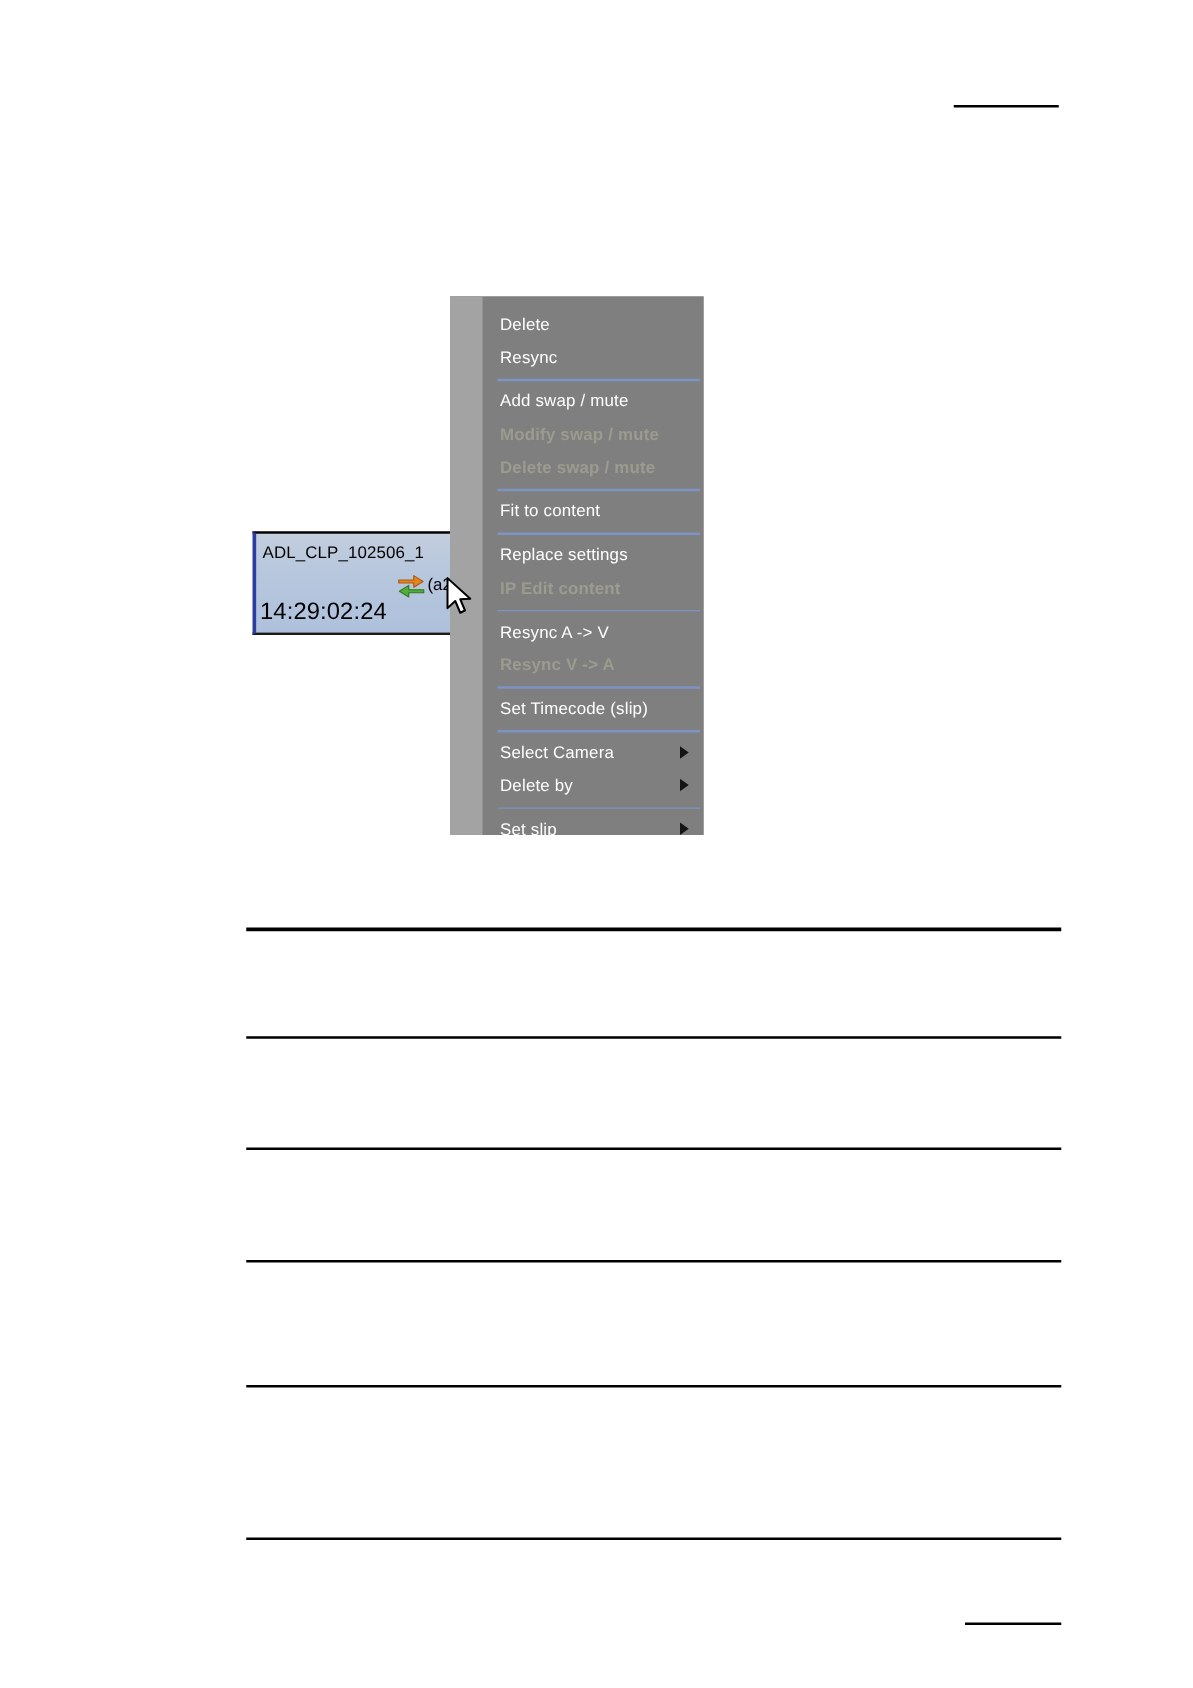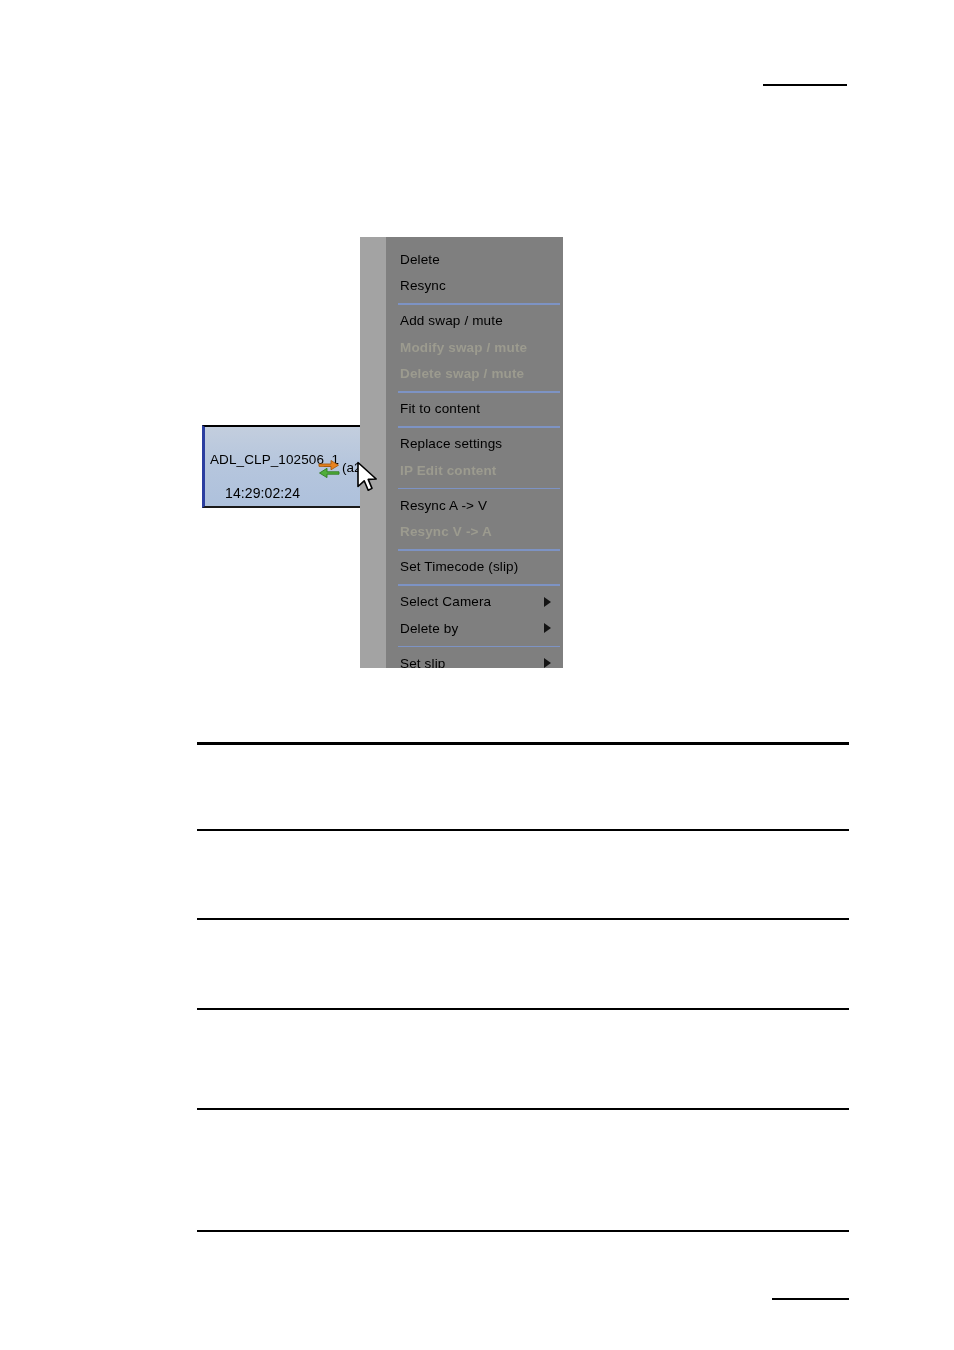--- a/index.html
+++ b/index.html
@@ -58,31 +58,31 @@
     border-top: 2px solid #000000;
     border-left: 3px solid #2b3ea0;
     border-right: 1px solid #52627a;
     border-bottom: 2px solid #1a1a1a;
     box-sizing: border-box;
     overflow: hidden;
   }
   #clip-title {
     position: absolute;
     left: 5px;
-    top: 25px;
+    top: 7px;
     font-size: 13.5px;
     color: #000000;
     white-space: nowrap;
     letter-spacing: 0.1px;
   }
   #clip-timecode {
     position: absolute;
-    left: 20px;
+    left: 3px;
     bottom: 5px;
-    font-size: 14px;
+    font-size: 19px;
     color: #000000;
     white-space: nowrap;
     letter-spacing: 0.1px;
   }
   #clip-badge-row {
     position: absolute;
     left: 112px;
     top: 30px;
     display: flex;
     align-items: center;
@@ -127,21 +127,21 @@
     right: 0;
     bottom: 0;
   }
   .menu-item {
     position: relative;
     height: 26.5px;
     display: flex;
     align-items: center;
     padding-left: 14px;
     font-size: 13.5px;
-    color: #000000;
+    color: #ffffff;
     white-space: nowrap;
     letter-spacing: 0.15px;
     box-sizing: border-box;
   }
   .menu-item.disabled {
     color: #9c9b8f;
     font-weight: bold;
   }
   .menu-item .submenu-arrow {
     position: absolute;

